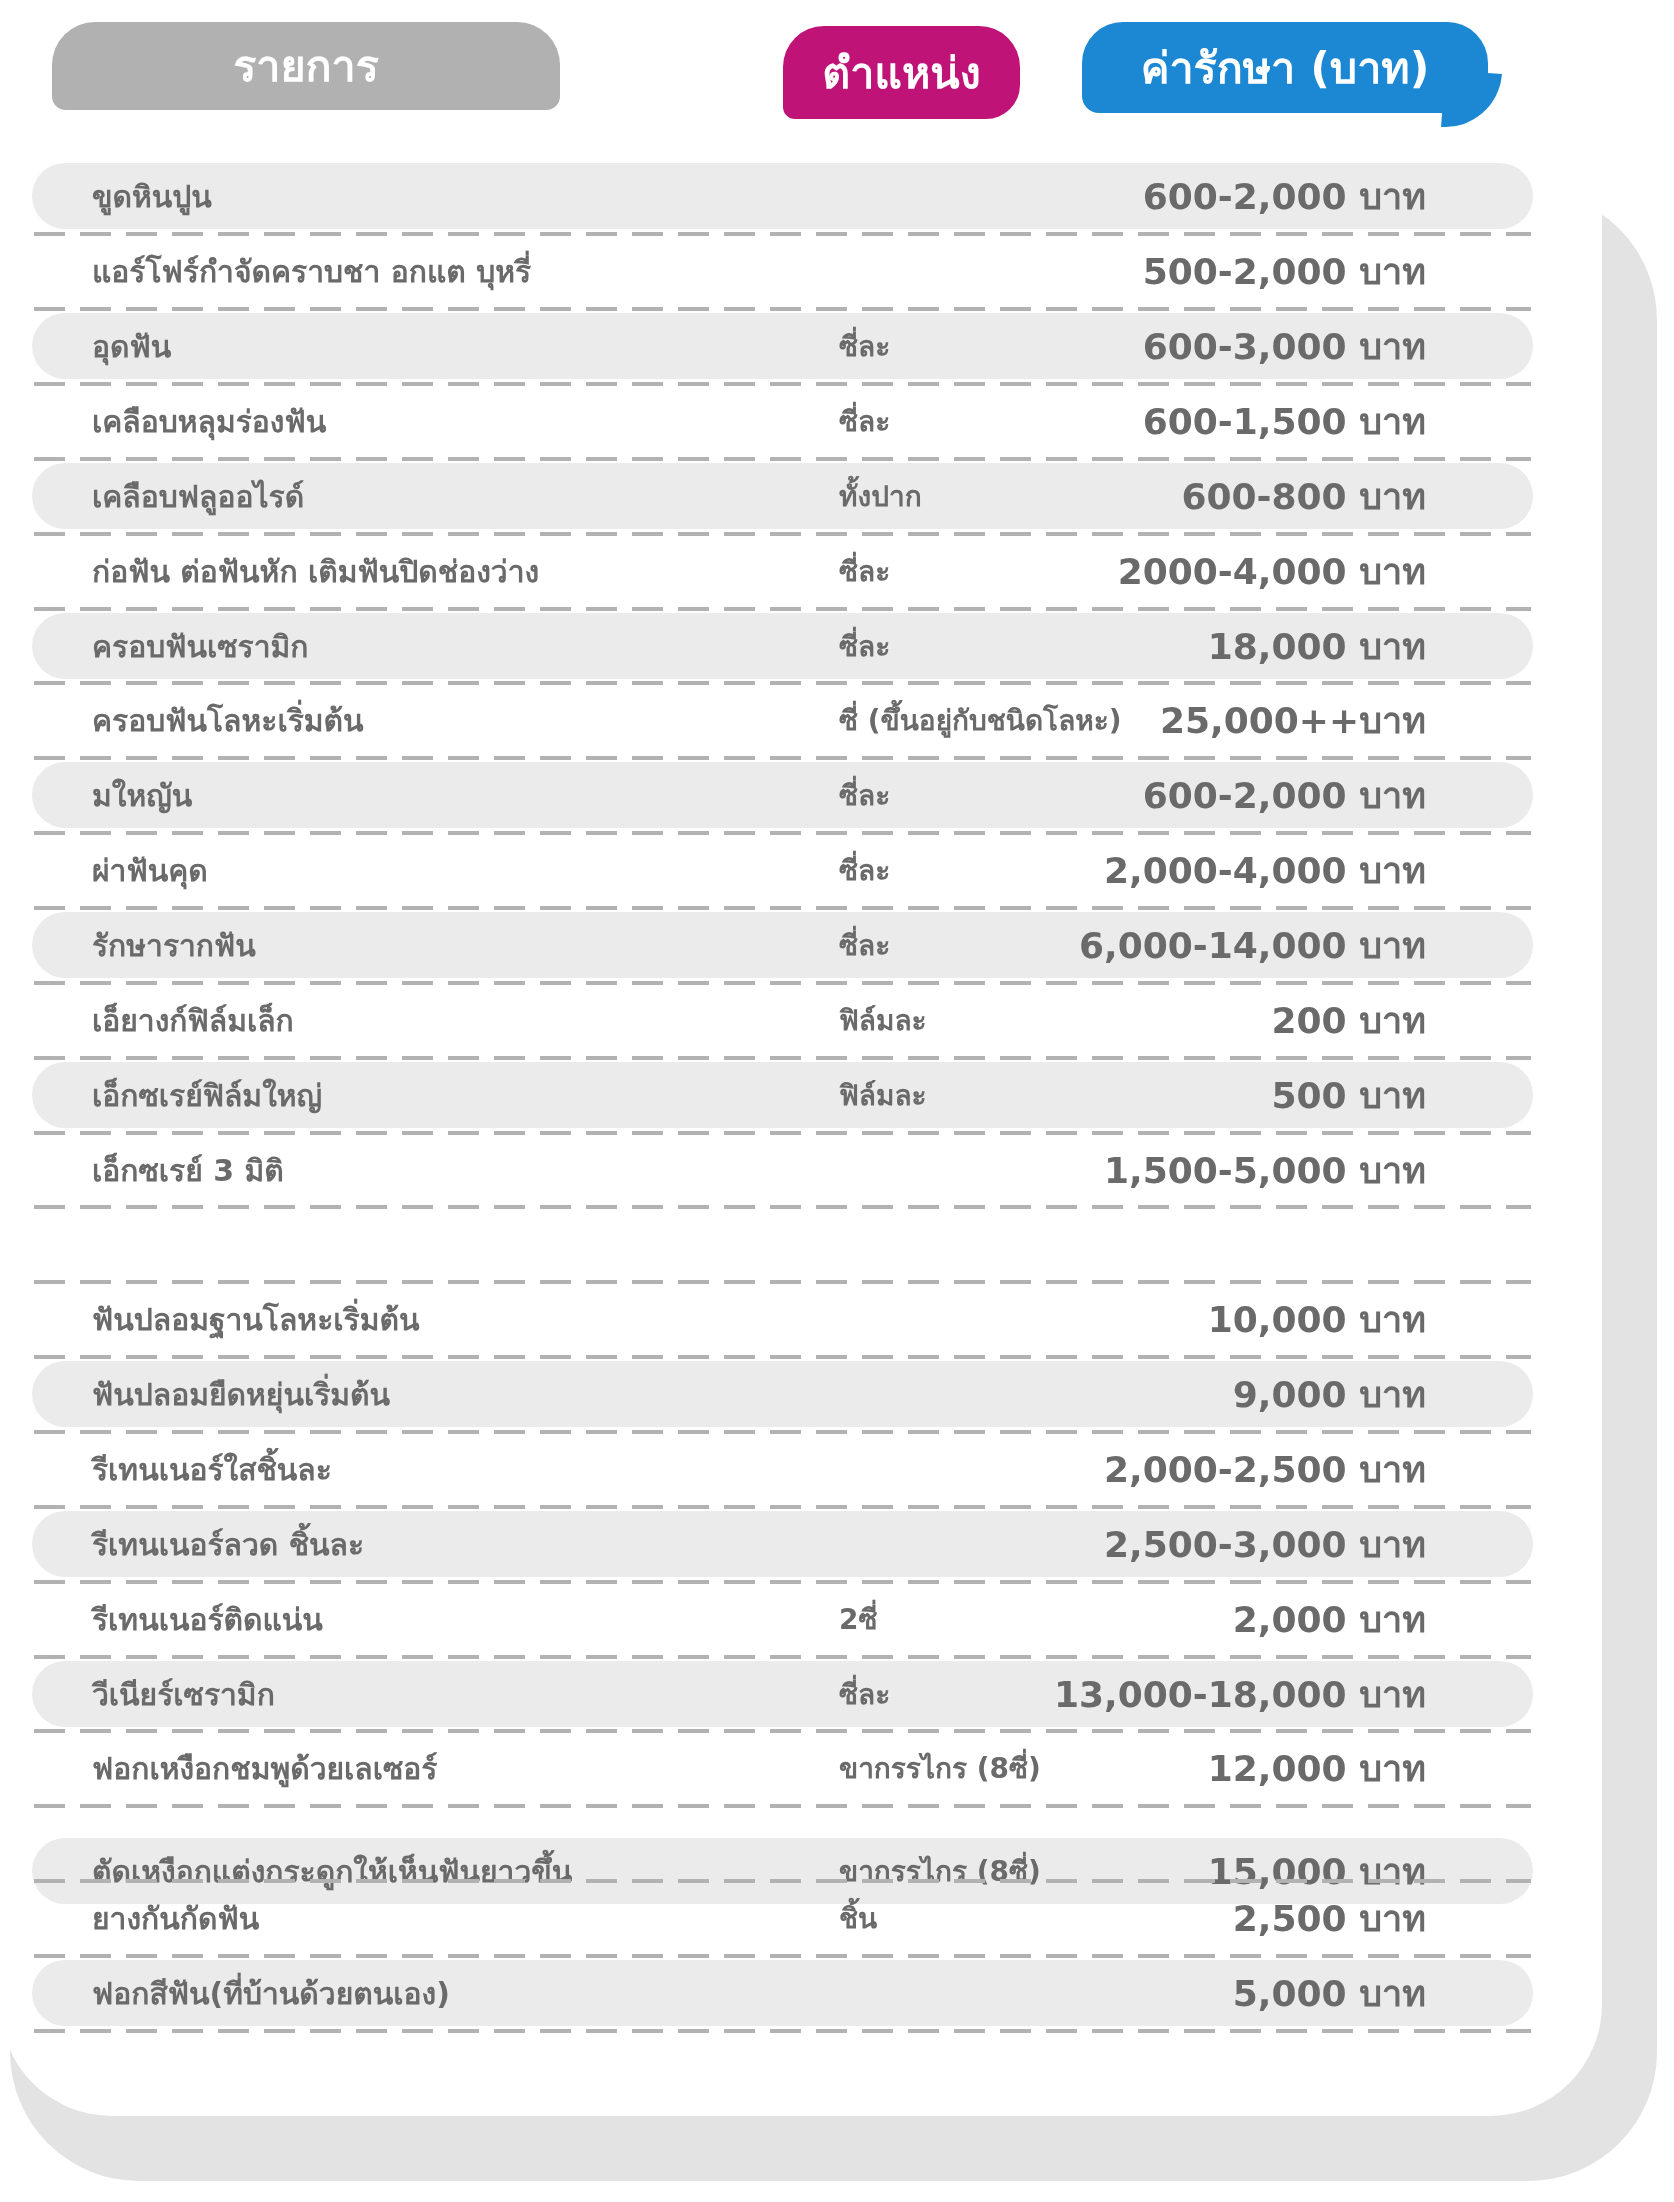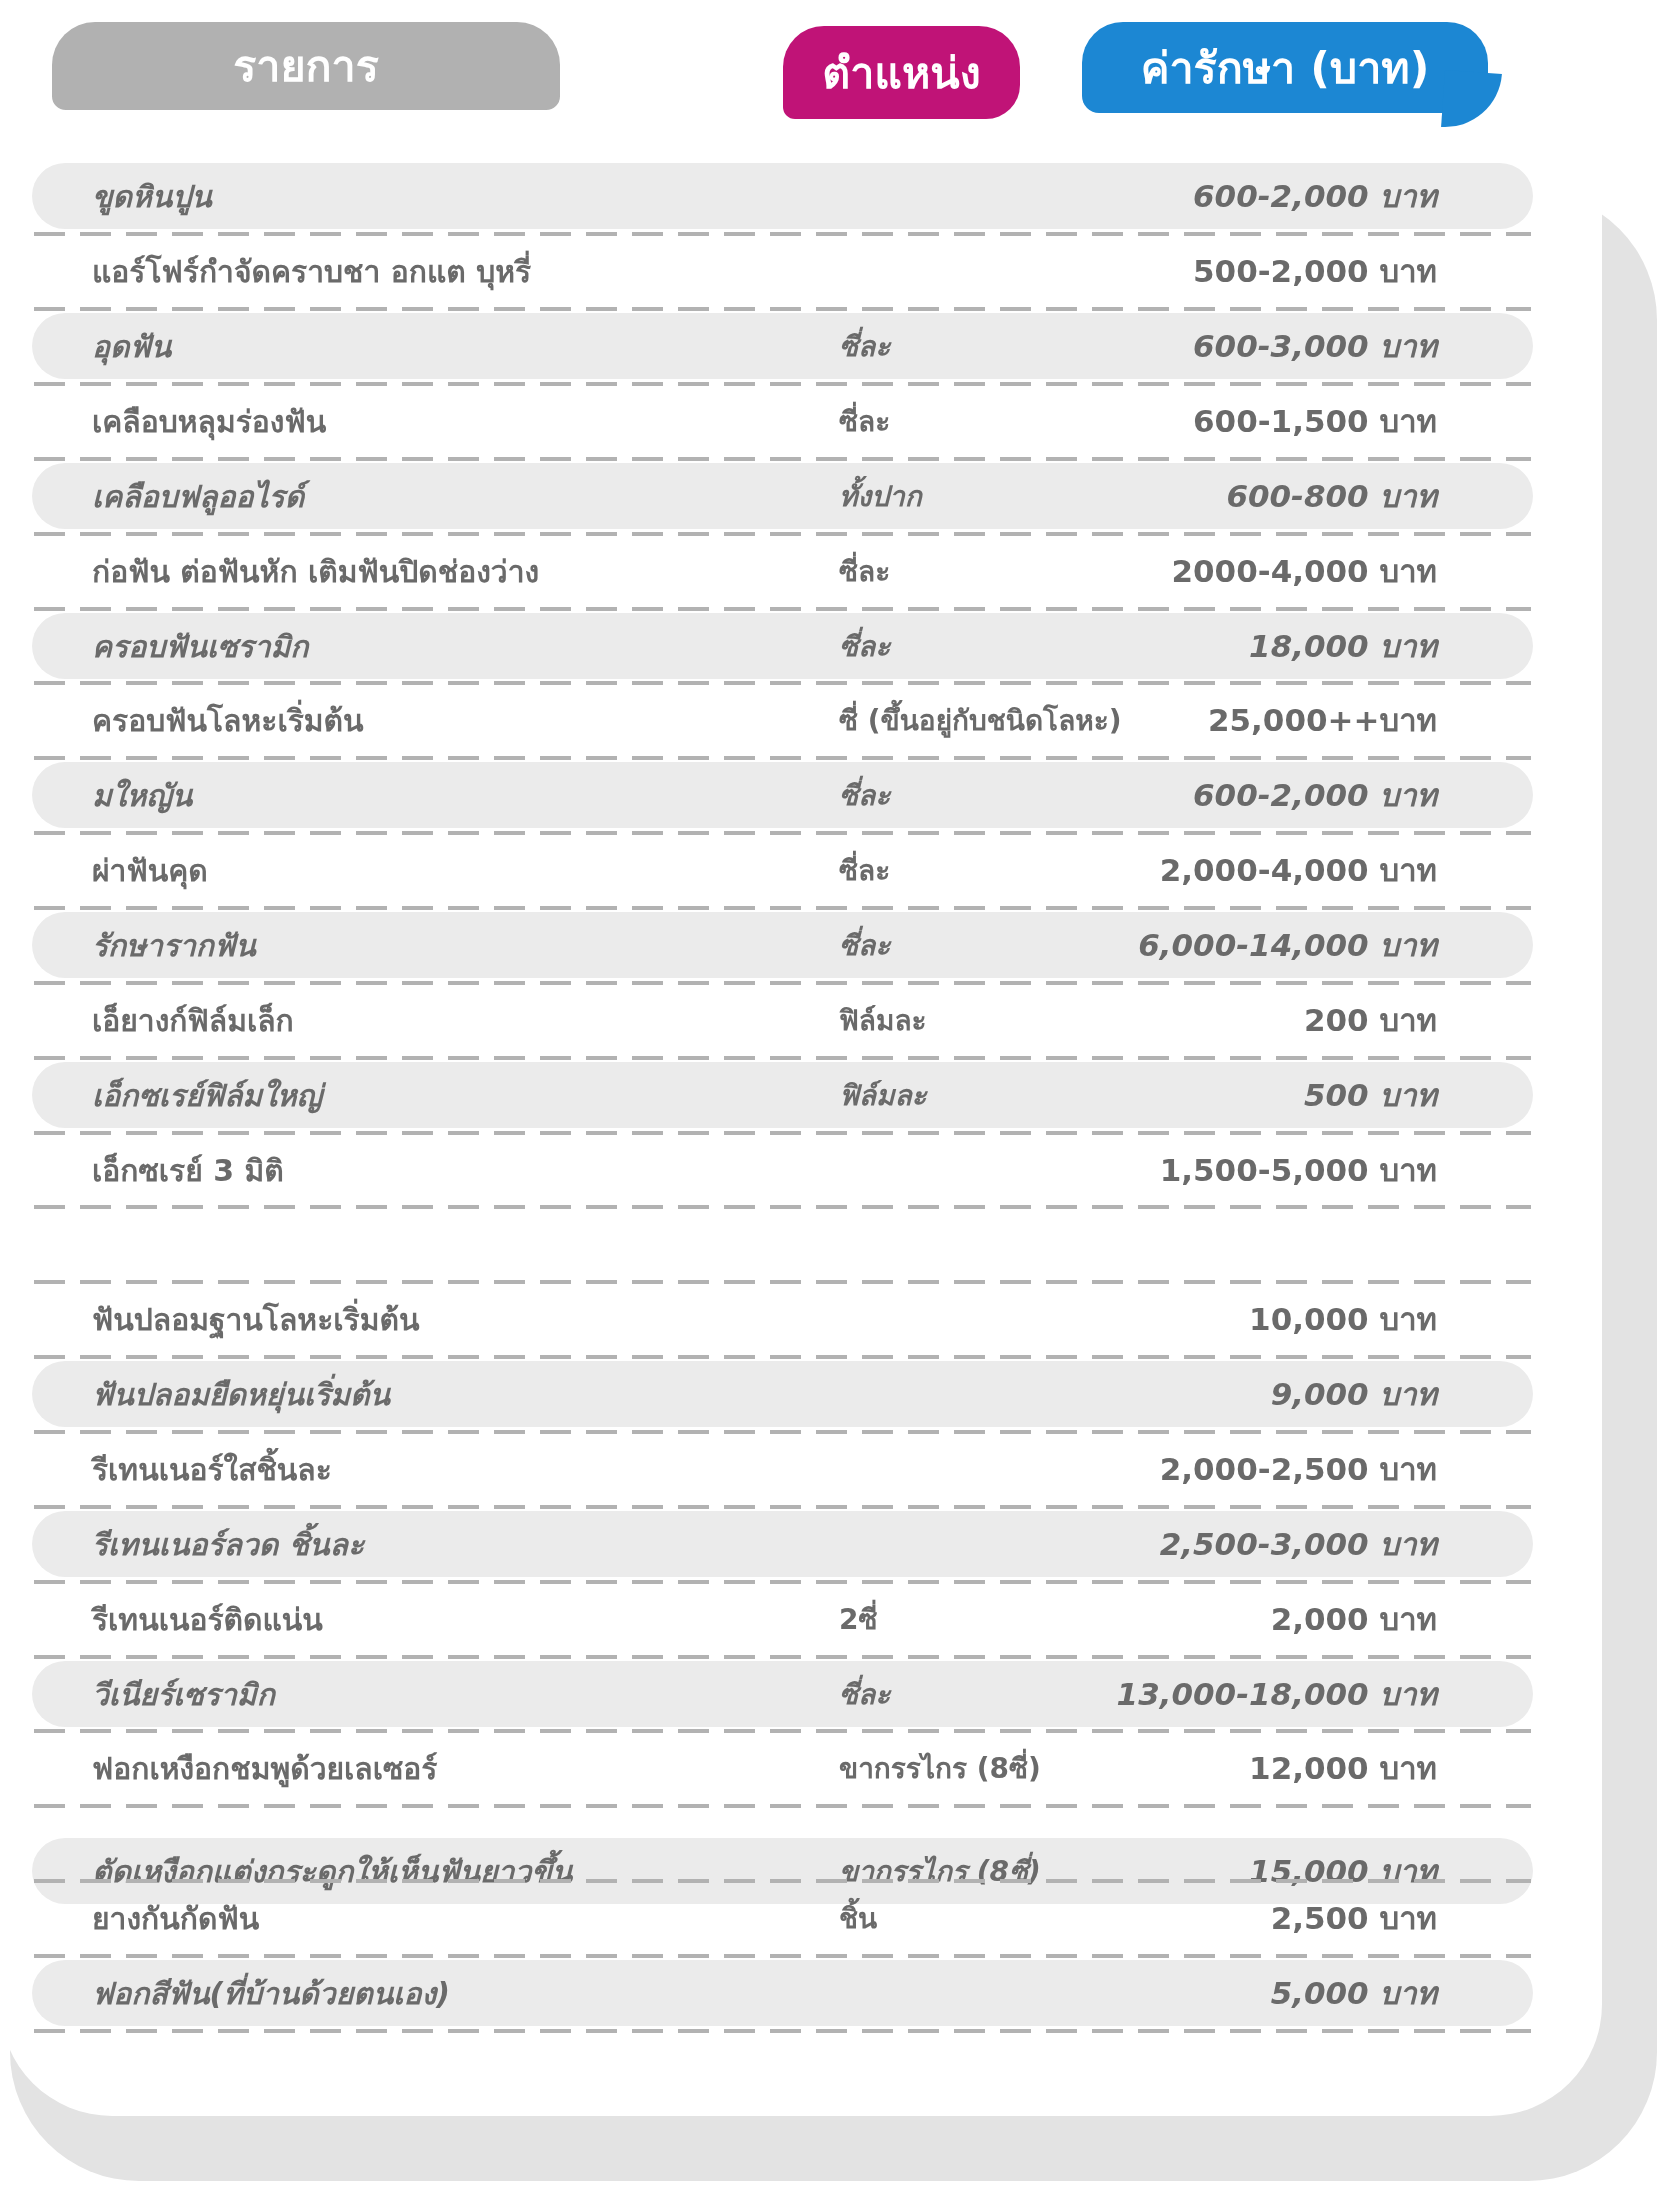--- a/index.html
+++ b/index.html
@@ -69,31 +69,30 @@
   }
 
   
   .rows-layer{position:absolute;left:0;top:0;width:100%;height:100%}
   .row{
     position:absolute;left:32px;width:1501px;height:66px;
   }
   .row.stripe{
     background:var(--stripe);
     border-radius:34px;
-    font-style:italic;
   }
   .cell{
     position:absolute;top:0;height:66px;
     display:flex;align-items:center;
     font-weight:bold;color:var(--text);
     font-size:30px;white-space:nowrap;
   }
   .cell.item{left:60px}
   .cell.pos{left:807px;font-size:28px}
-  .cell.price{right:96px;justify-content:flex-end;font-size:31px}
+  .cell.price{right:107px;justify-content:flex-end;font-size:36px}
   .dash{
     position:absolute;left:34px;width:1497px;height:4.3px;
     background:repeating-linear-gradient(90deg,var(--dash) 0 31px,transparent 31px 46px);
   }
 </style>
 </head>
 <body>
 
 <div class="page">
 

